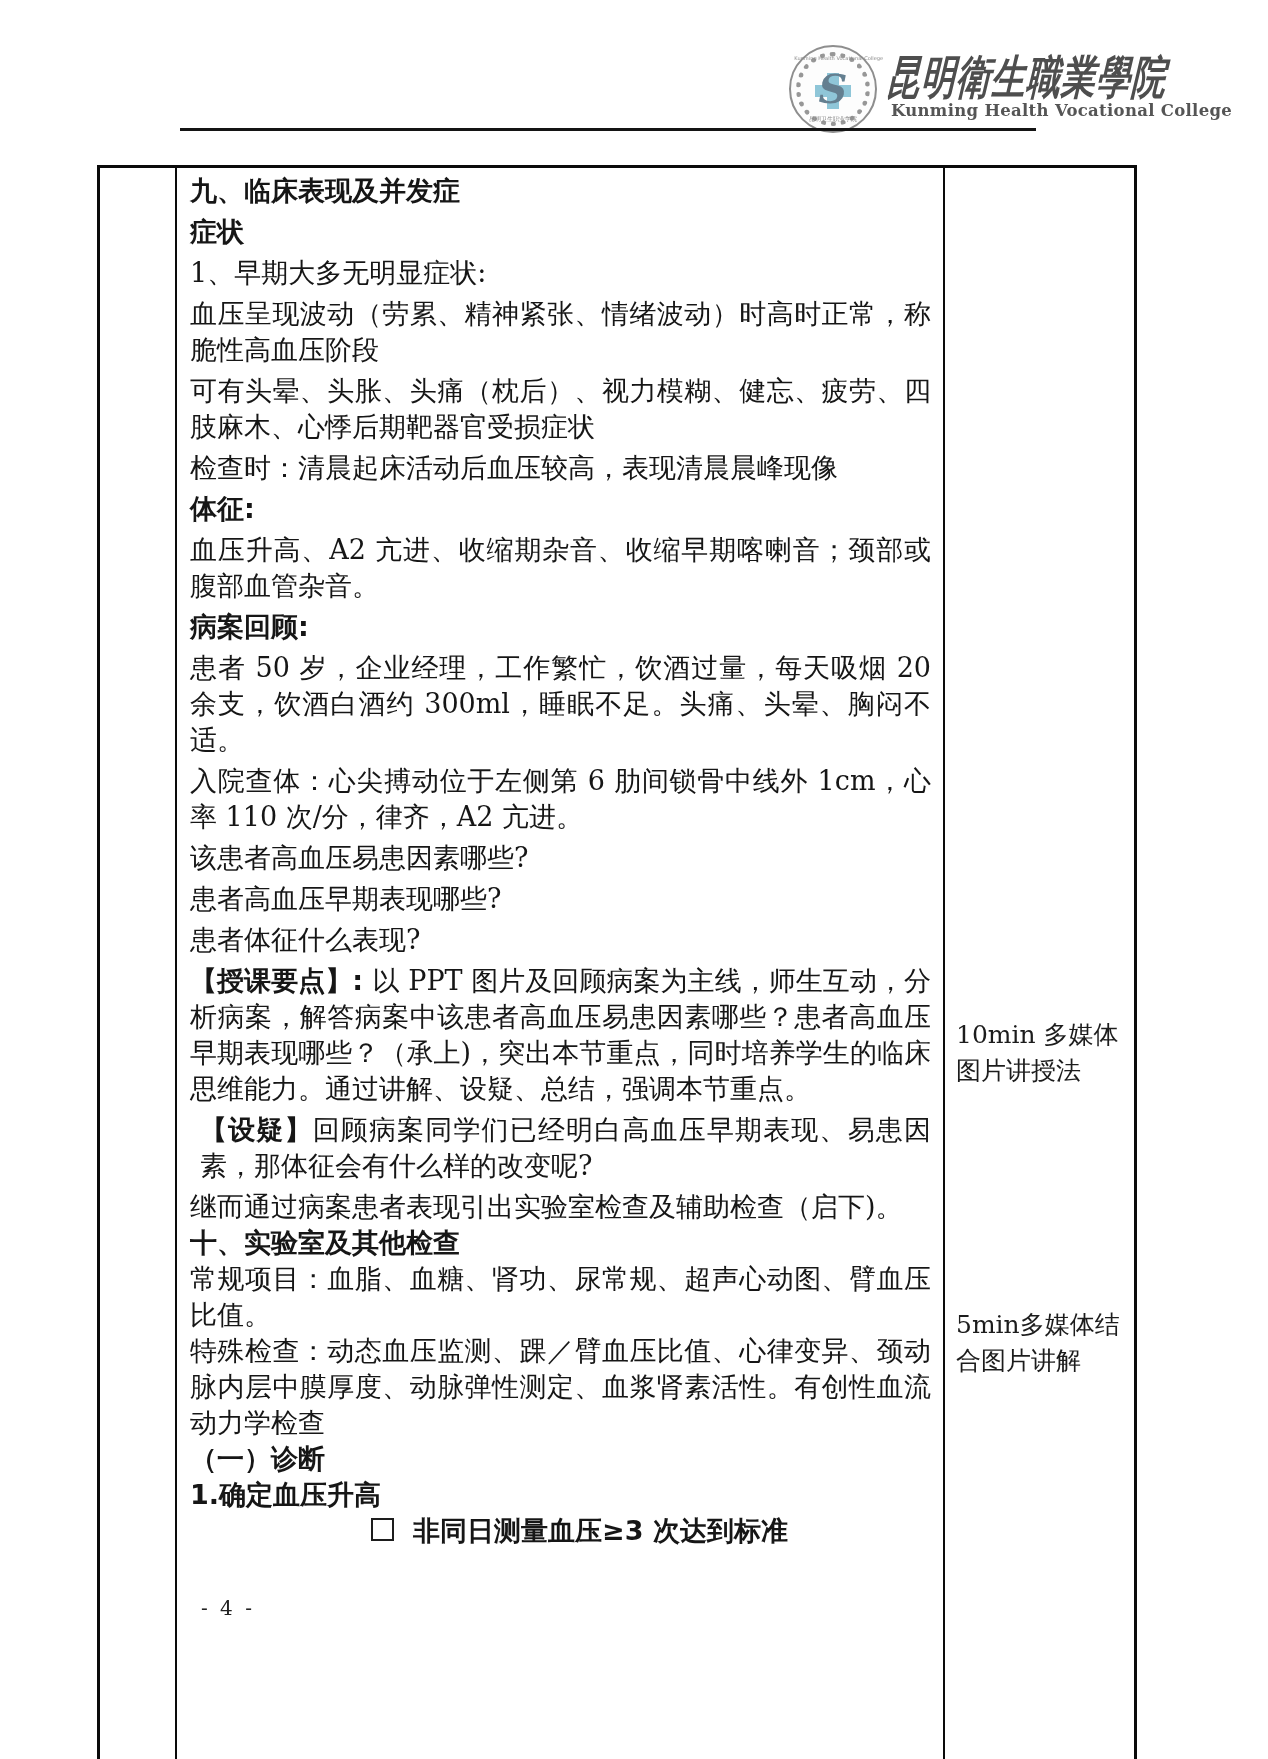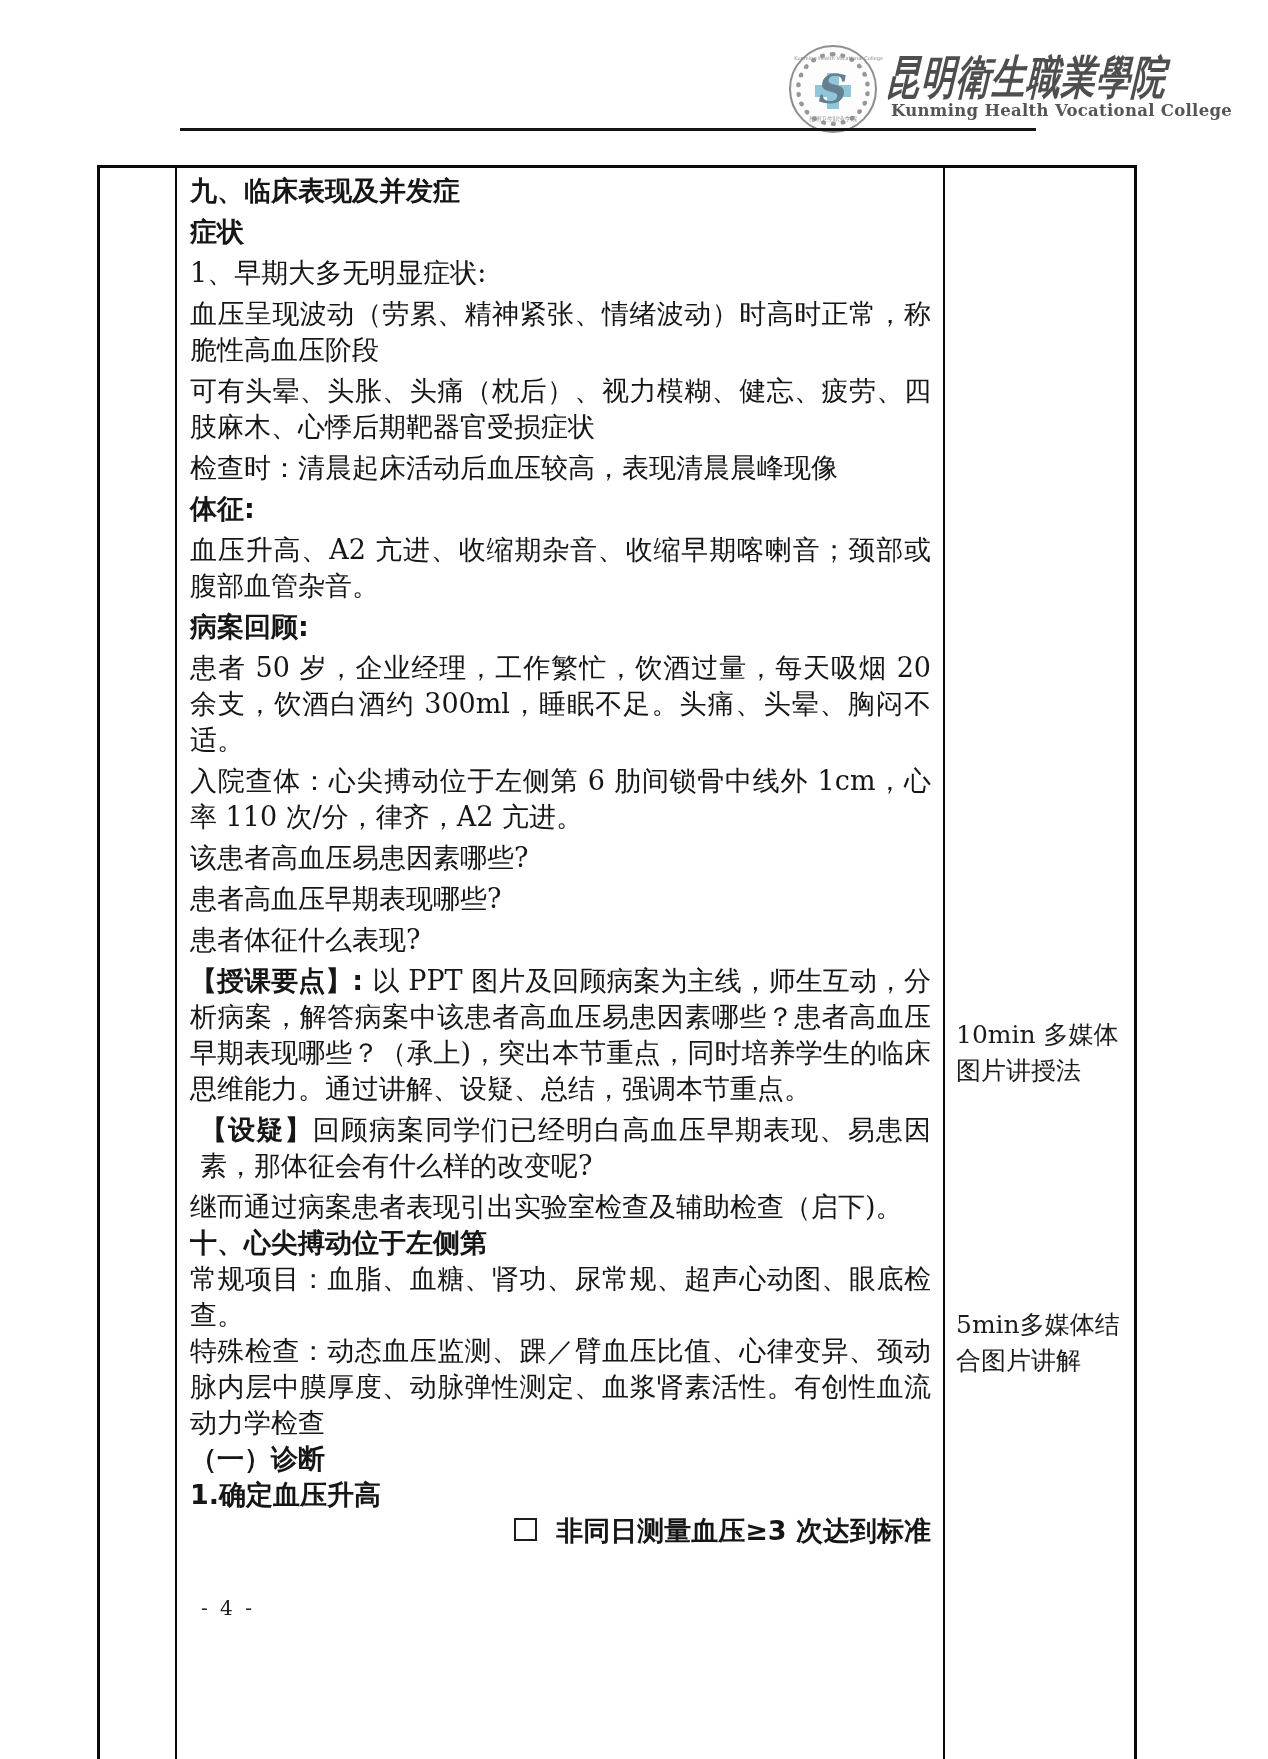--- a/index.html
+++ b/index.html
@@ -34,21 +34,21 @@
   .col-main{flex:0 0 768px;border-right:2px solid #0a0a0a;box-sizing:border-box;
         padding:5px 12px 0 13px;}
   .col-right{flex:1;position:relative;}
   
   .content p{margin:0 0 5px;font-size:27px;line-height:36px;color:#161616;
         font-family:"DejaVu Serif",serif;text-align:justify;text-justify:inter-ideograph;}
   .content p:nth-of-type(n+17){margin-bottom:0;}
   .content p.heading{font-family:"DejaVu Sans",sans-serif;font-weight:700;text-align:left;}
   .content p.indent{padding-left:10px;}
   .content p.checkbox{font-family:"DejaVu Sans",sans-serif;font-weight:700;
-        padding-left:38px;text-align:right;}
+        padding-left:38px;text-align:center;}
   .lead{font-family:"DejaVu Sans",sans-serif;font-weight:700;}
   .cbox{display:inline-block;width:19px;height:19px;border:2.5px solid #1d1d1d;
         margin-right:19px;vertical-align:-1px;background:#fff;}
   
   .time-note{position:absolute;left:11px;width:172px;font-family:"DejaVu Serif",serif;
         font-size:25px;line-height:36px;color:#1c1c1c;text-align:left;}
   .time-note.n1{top:849px;}
   .time-note.n2{top:1139px;}
   
   .page-num{position:absolute;left:201px;top:1596px;font-family:"DejaVu Serif",serif;
@@ -82,22 +82,22 @@
       <p class="body">血压升高、A2 亢进、收缩期杂音、收缩早期喀喇音；颈部或腹部血管杂音。</p>
       <p class="heading">病案回顾:</p>
       <p class="body">患者 50 岁，企业经理，工作繁忙，饮酒过量，每天吸烟 20 余支，饮酒白酒约 300ml，睡眠不足。头痛、头晕、胸闷不适。</p>
       <p class="body">入院查体：心尖搏动位于左侧第 6 肋间锁骨中线外 1cm，心率 110 次/分，律齐，A2 亢进。</p>
       <p class="body">该患者高血压易患因素哪些?</p>
       <p class="body">患者高血压早期表现哪些?</p>
       <p class="body">患者体征什么表现?</p>
       <p class="body"><b class="lead">【授课要点】: </b>以 PPT 图片及回顾病案为主线，师生互动，分析病案，解答病案中该患者高血压易患因素哪些？患者高血压早期表现哪些？（承上)，突出本节重点，同时培养学生的临床思维能力。通过讲解、设疑、总结，强调本节重点。</p>
       <p class="body indent"><b class="lead">【设疑】</b>回顾病案同学们已经明白高血压早期表现、易患因素，那体征会有什么样的改变呢?</p>
       <p class="body">继而通过病案患者表现引出实验室检查及辅助检查（启下)。</p>
-      <p class="heading">十、心尖搏动位于左侧第</p>
-      <p class="body">常规项目：血脂、血糖、肾功、尿常规、超声心动图、眼底检查。</p>
+      <p class="heading">十、实验室及其他检查</p>
+      <p class="body">常规项目：血脂、血糖、肾功、尿常规、超声心动图、臂血压比值。</p>
       <p class="body">特殊检查：动态血压监测、踝／臂血压比值、心律变异、颈动脉内层中膜厚度、动脉弹性测定、血浆肾素活性。有创性血流动力学检查</p>
       <p class="heading">（一）诊断</p>
       <p class="heading">1.确定血压升高</p>
       <p class="checkbox"><span class="cbox"></span>非同日测量血压≥3 次达到标准</p>
     </div>
   <div class="col-right">
     <div class="time-note n1">10min 多媒体图片讲授法</div>
     <div class="time-note n2">5min多媒体结合图片讲解</div>
   </div>
 </div>

